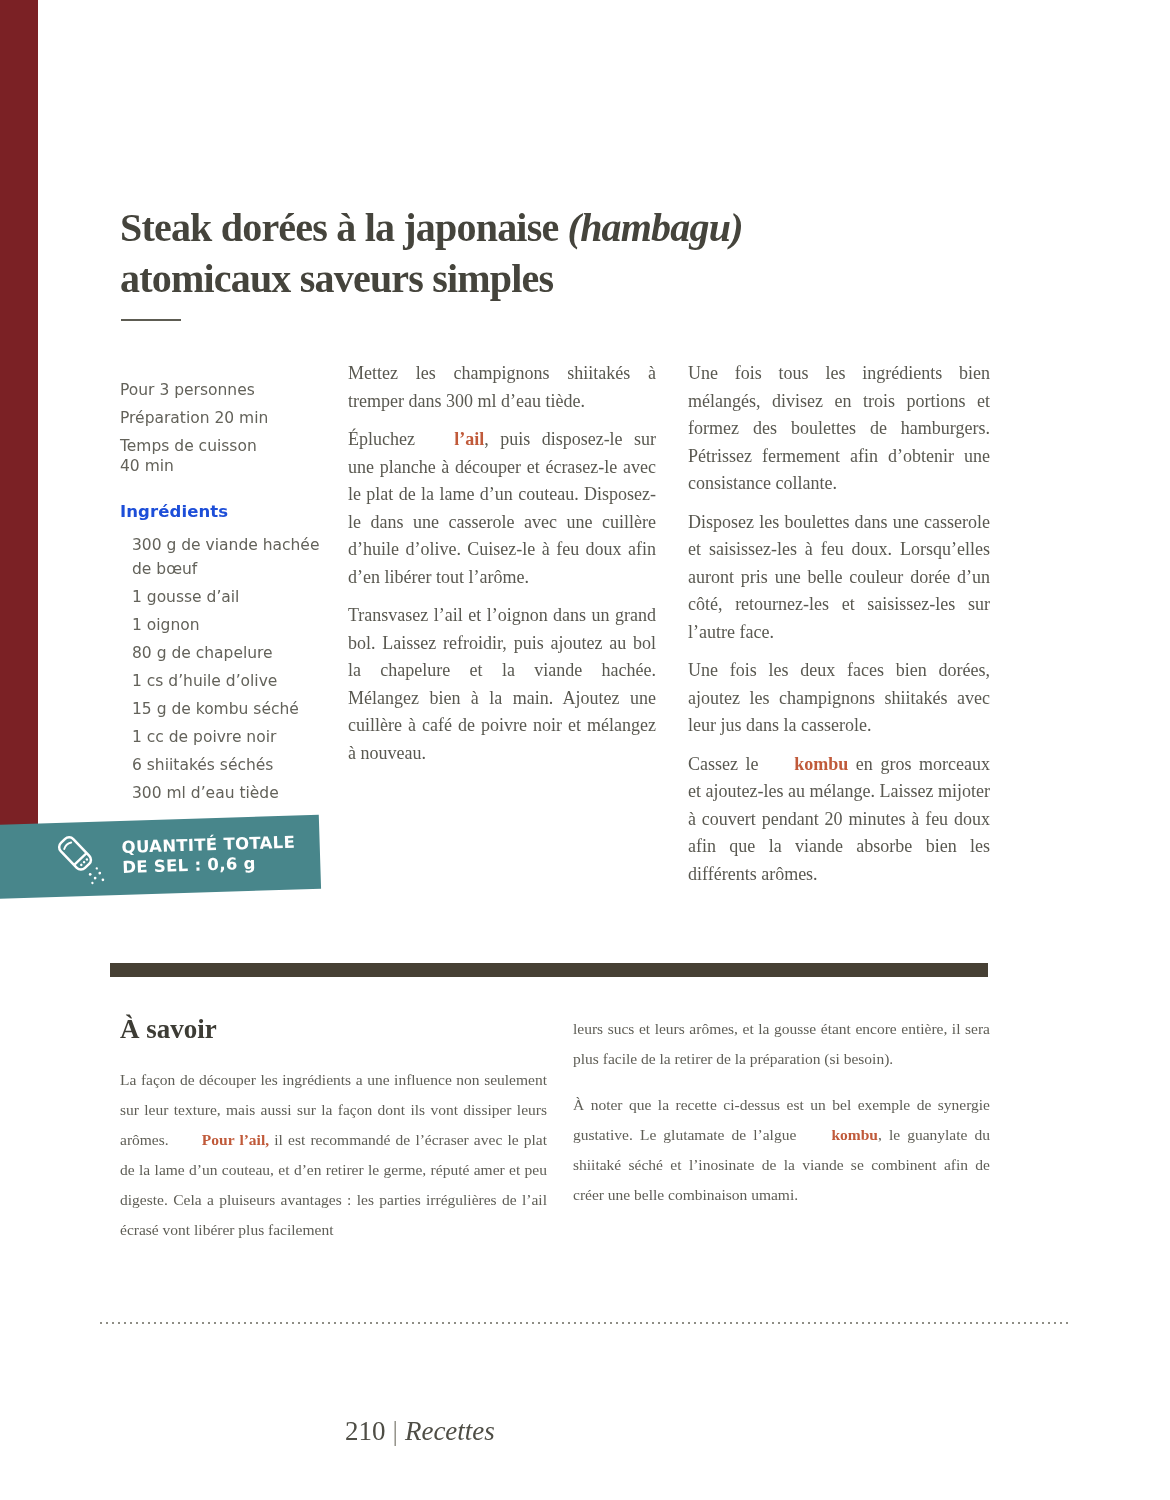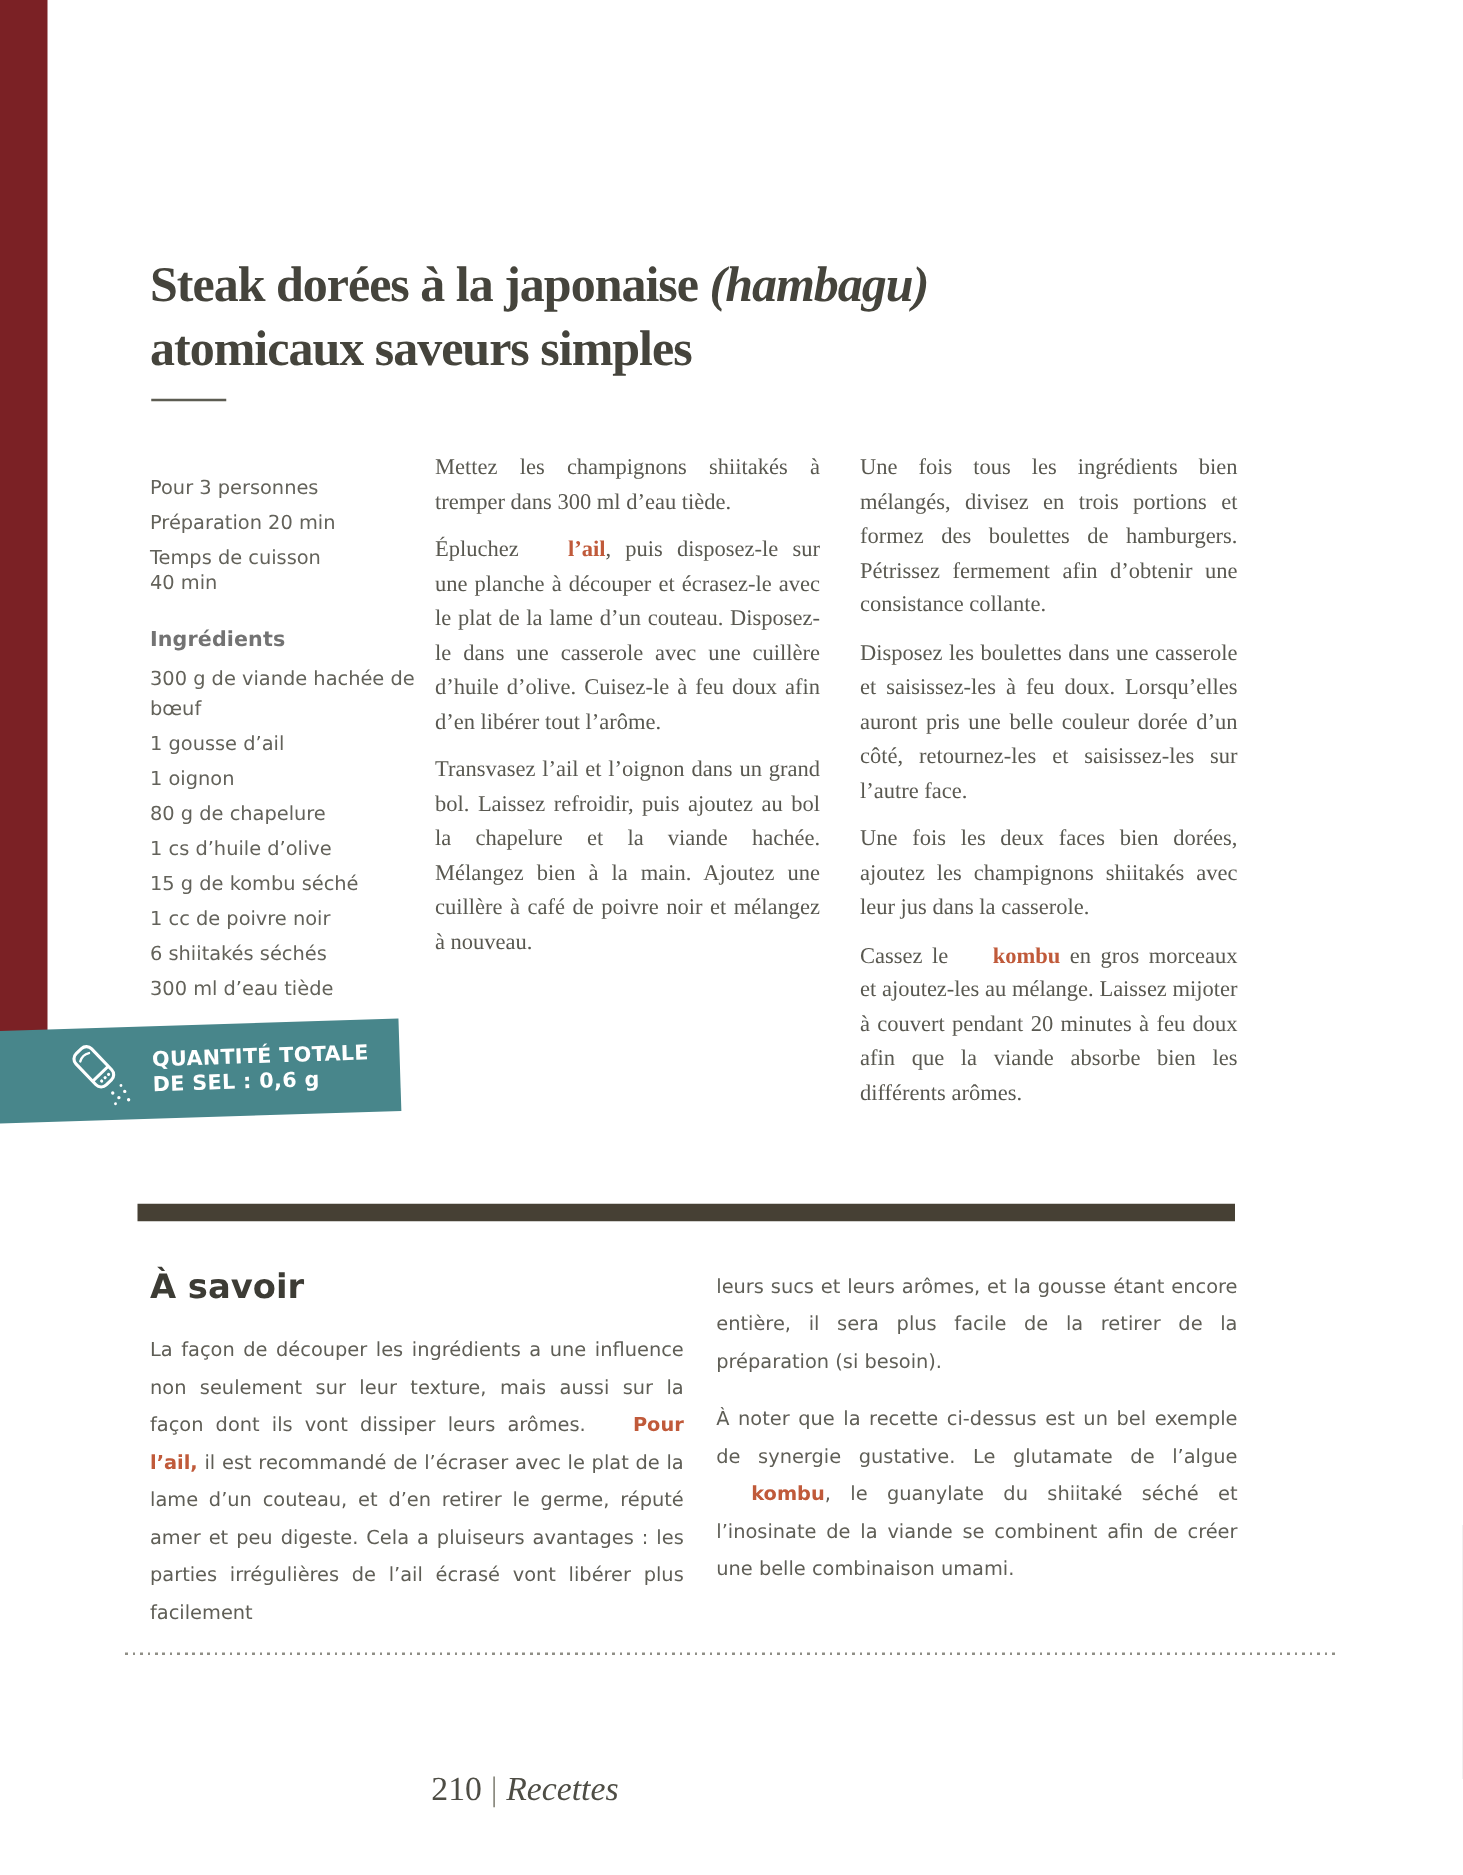--- a/index.html
+++ b/index.html
@@ -10,41 +10,41 @@
   
   .header{position:absolute;left:120px;top:202px;width:900px;}
   h1{margin:0;font-family:"Liberation Serif","DejaVu Serif",serif;font-weight:700;font-size:40px;
      line-height:51px;color:#45443c;letter-spacing:-0.8px;}
   h1 em{font-style:italic;}
   .title-rule{position:absolute;left:121px;top:319px;width:60px;border-top:2px solid #5d5c52;}
   
   .info-col{position:absolute;left:120px;top:380px;width:218px;color:#63625a;font-size:15.5px;}
   .meta-line{line-height:20px;margin-bottom:8px;}
   .meta-line:nth-child(3){margin-bottom:0;}
-  .ing-heading{margin:26px 0 10px 0;font-size:16.5px;font-weight:700;color:#737373;letter-spacing:0.1px;}
-  ul.ing{list-style:none;margin:0;padding:0;}
+  .ing-heading{margin:26px 0 10px 0;font-size:16.5px;font-weight:700;color:#1d4ed8;letter-spacing:0.1px;}
+  ul.ing{list-style:none;margin:12px;padding:0;}
   li.ingredient{line-height:24px;margin-bottom:4px;}
   
   .method-col{position:absolute;top:360px;font-family:"Liberation Serif","DejaVu Serif",serif;
               font-size:18px;line-height:27.5px;color:#595850;text-align:justify;}
   #method-col-1{left:348px;width:308px;}
   #method-col-2{left:688px;width:302px;}
   .method-col p{margin:0 0 11px 0;}
   .accent{color:var(--accent,#c05a3a);font-weight:700;margin-left:28px;}
   
   .salt-banner{position:absolute;left:-14px;top:820px;width:334px;height:74px;background:var(--banner,#48868b);
                transform:rotate(-1.8deg);display:flex;align-items:center;}
   .salt-icon{width:58px;height:54px;margin-left:66px;flex:none;}
   .salt-text{margin-left:12px;color:#ffffff;font-weight:700;font-size:16.5px;line-height:20px;letter-spacing:0.3px;}
   
   .divider-bar{position:absolute;left:110px;top:963px;width:878px;height:14px;background:var(--divider,#464034);}
   
   .savoir{position:absolute;left:120px;top:1014px;width:870px;}
   .savoir h2{margin:0 0 20px 0;font-size:27px;font-weight:700;color:#3d3c35;}
-  .savoir-grid{display:grid;grid-template-columns:427px 1fr;column-gap:26px;align-items:start;}
+  .savoir-grid{display:grid;grid-template-columns:427px 1fr;column-gap:26px;align-items:start;font-family:Liberation Serif, serif;}
   .savoir-col{font-size:15.5px;line-height:30px;color:#5f5e56;text-align:justify;}
   .savoir-col p{margin:0 0 16px 0;}
   
   .dotted-rule{position:absolute;left:100px;top:1322px;width:970px;height:2px;
                background:repeating-linear-gradient(to right,#8f8e86 0 2px,transparent 2px 6px);}
   .page-footer{position:absolute;left:345px;top:1416px;font-family:"Liberation Serif","DejaVu Serif",serif;
                font-size:27px;color:#4e4d45;}
   .page-footer .sep{color:#8a897f;margin:0 7px;}
   .page-footer em{font-style:italic;}
 </style>

